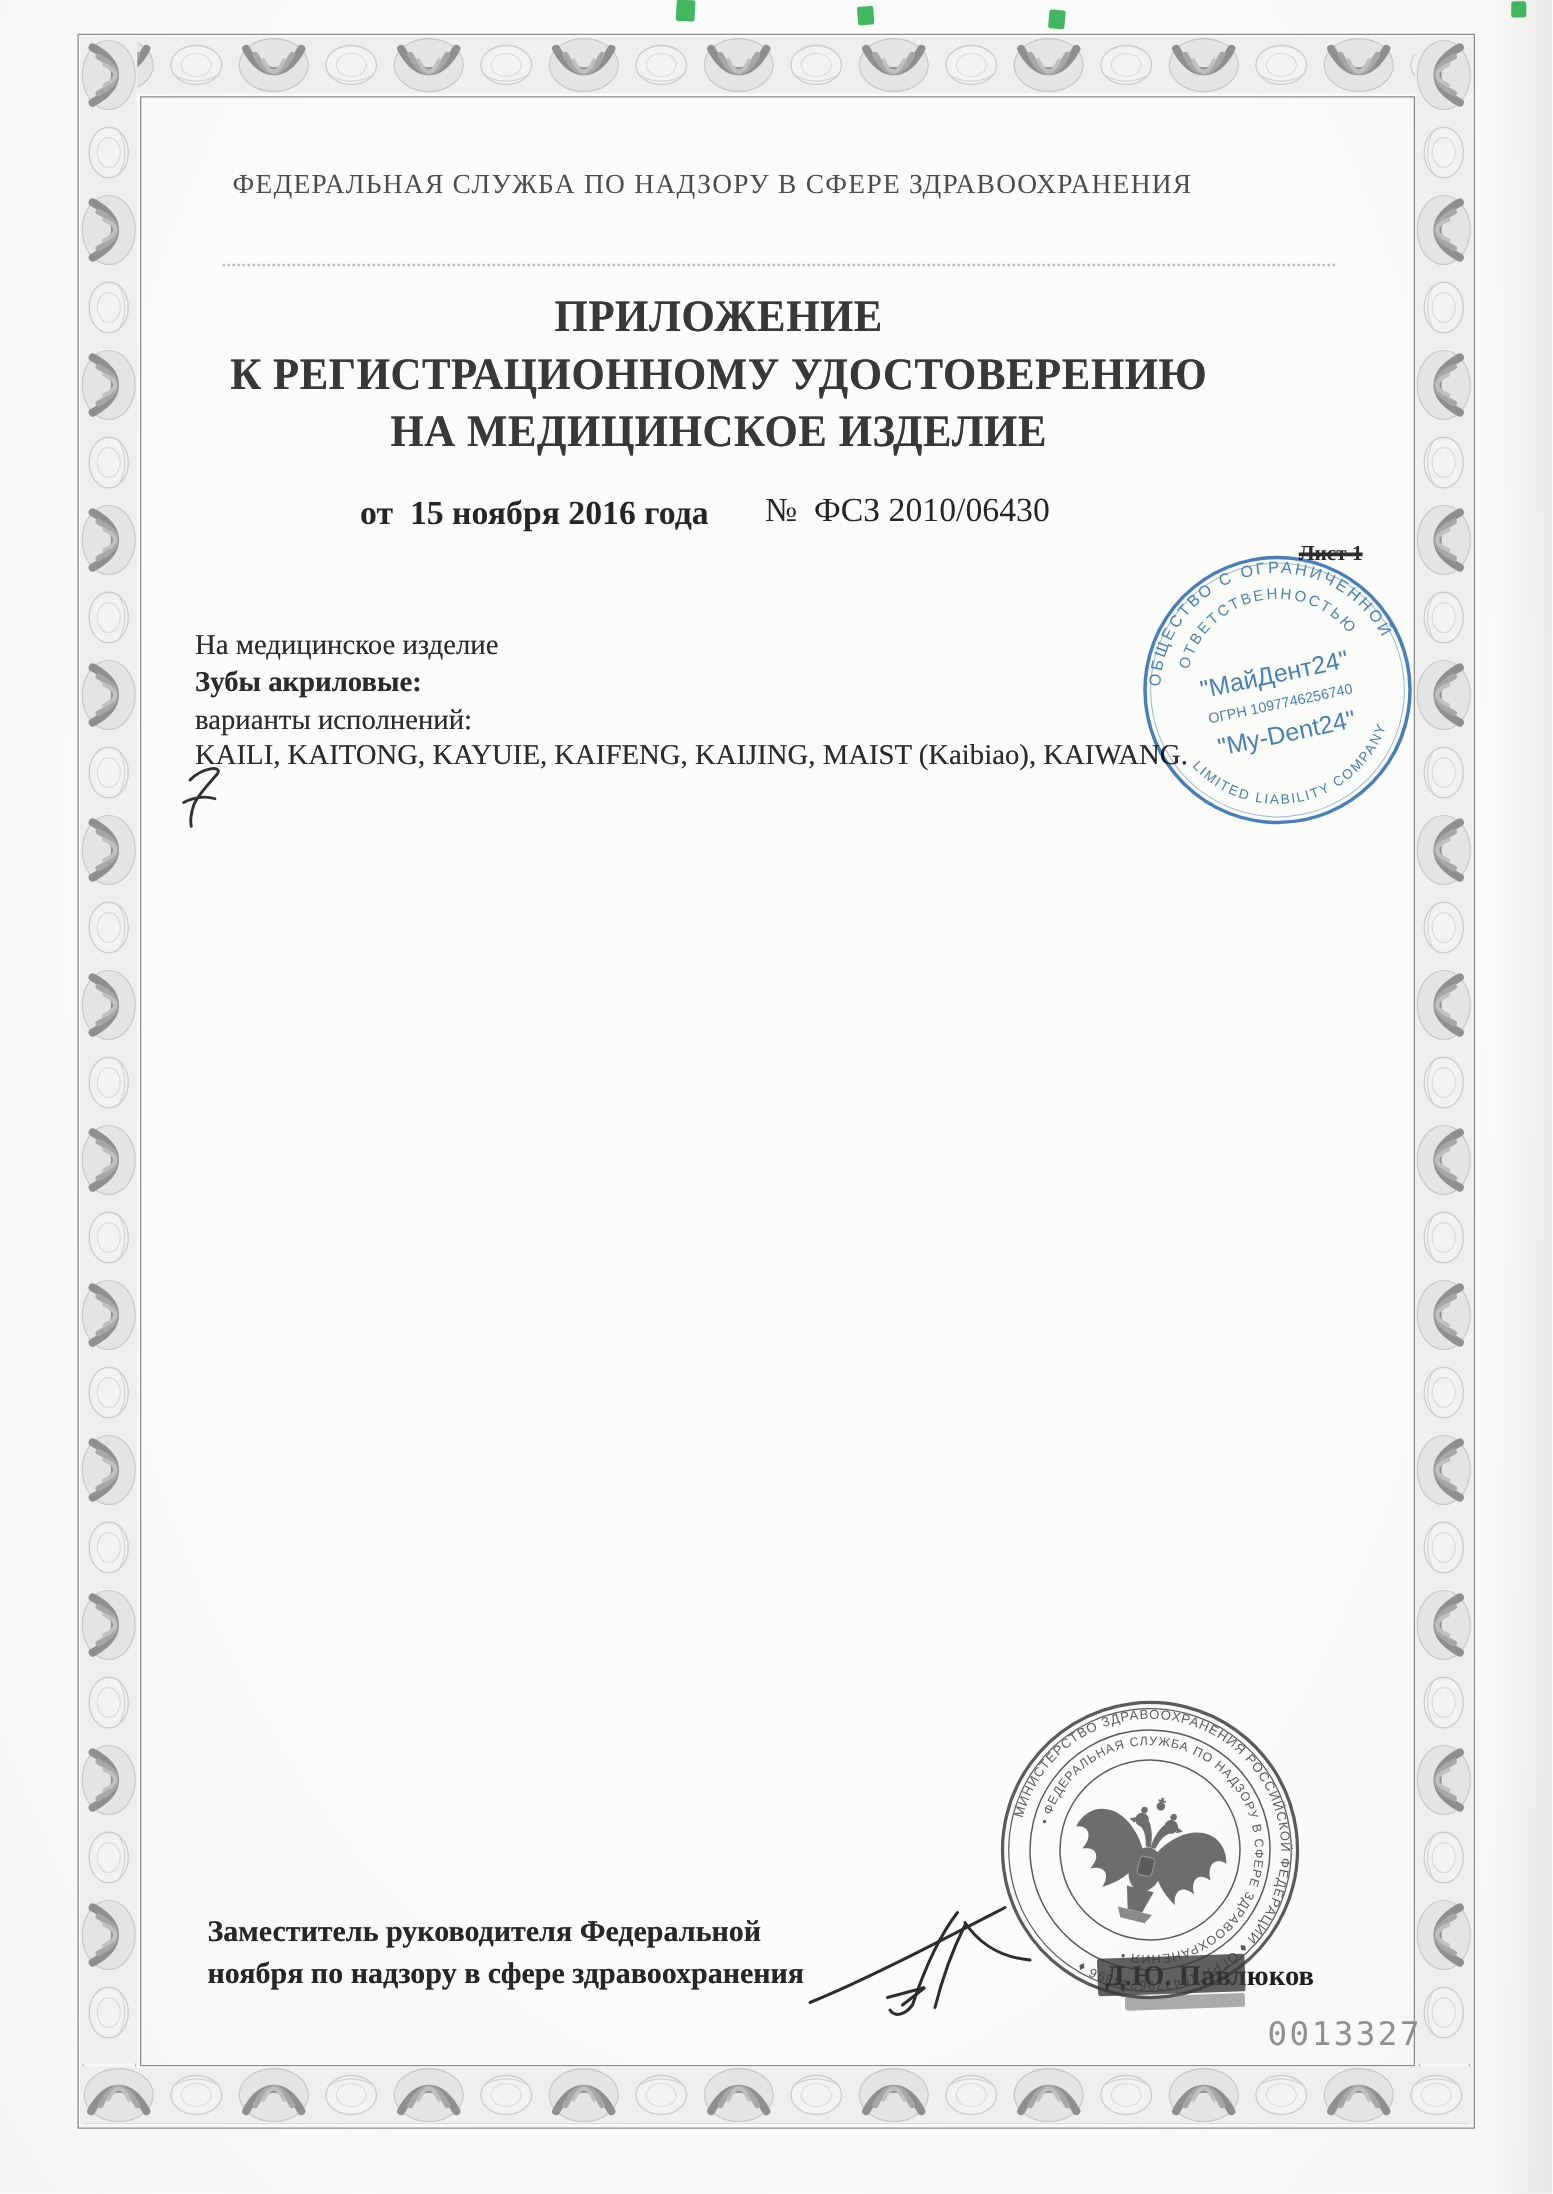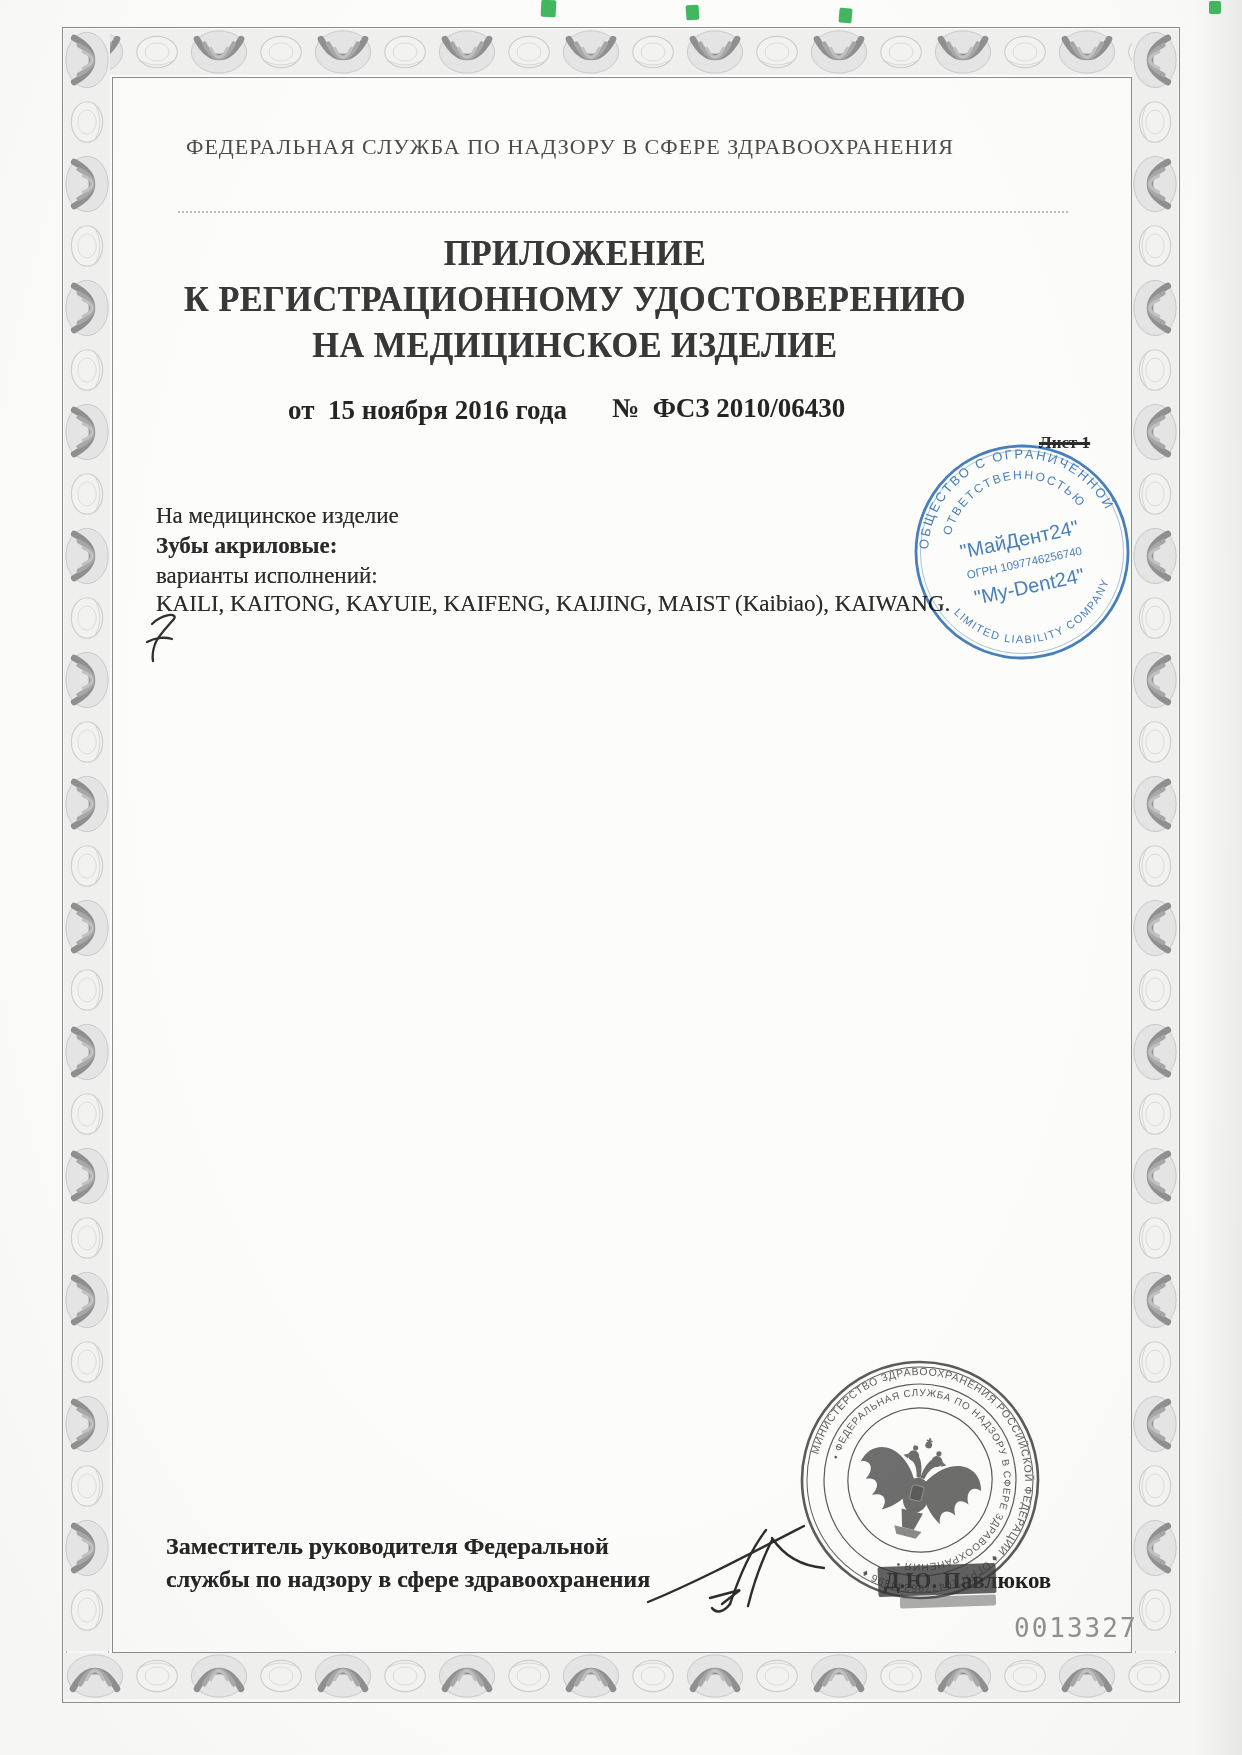--- a/index.html
+++ b/index.html
@@ -24,21 +24,21 @@
   .agency1{left:130px;top:134px;width:880px;text-align:center;font-size:22px;
     letter-spacing:1px;color:#4c4c4c;z-index:3;}
   .agency2{left:130px;top:163px;width:880px;text-align:center;font-size:22px;
     letter-spacing:1px;color:#4c4c4c;z-index:3;}
   .dash-rule{left:178px;top:211px;width:890px;height:0;border-top:2px dotted #b2b2b2;opacity:.85;z-index:3;}
   .title{left:130px;width:890px;text-align:center;font-weight:bold;font-size:36px;
     color:#383838;z-index:3;transform:scaleX(.95);letter-spacing:.5px;
     text-shadow:0 0 .5px rgba(56,56,56,.65);}
   .t1{top:232px;} .t2{top:278px;} .t3{top:324px;}
   .date-line{left:288px;top:395px;font-size:27px;font-weight:bold;color:#252525;z-index:3;white-space:pre;}
-  .number-line{left:612px;top:393px;font-size:27px;font-weight:bold;color:#252525;z-index:3;white-space:pre;}
+  .number-line{left:612px;top:393px;font-size:27px;font-weight:normal;color:#252525;z-index:3;white-space:pre;}
   .sheet-label{left:1039px;top:433px;font-size:17px;font-weight:bold;color:#2c2c2c;z-index:4;
     text-decoration:line-through;text-decoration-thickness:2.5px;}
   
   .bodyline{left:156px;font-size:23px;color:#2b2b2b;z-index:3;text-shadow:0 0 .4px rgba(50,50,50,.6);}
   .b1{top:503px;} .b2{top:533px;font-weight:bold;text-align:center;} .b3{top:563px;text-align:right;} .b4{top:591px;}
   
   .company-stamp{left:902px;top:432px;z-index:6;mix-blend-mode:multiply;opacity:.88;}
   .company-stamp text{font-family:"Liberation Sans", sans-serif;}
   
   .sig-title{left:166px;font-size:24px;font-weight:bold;color:#262626;z-index:3;
@@ -229,21 +229,21 @@
       <text font-size="11" letter-spacing="1.5" stroke="none">
         <textPath href="#bsArcB" xlink:href="#bsArcB" startOffset="50%" text-anchor="middle">LIMITED LIABILITY COMPANY</textPath>
       </text>
       <text x="0" y="-6" font-size="20" text-anchor="middle" stroke="none">"МайДент24"</text>
       <text x="0" y="15" font-size="11.5" text-anchor="middle" stroke="none">ОГРН  1097746256740</text>
       <text x="0" y="42" font-size="20" text-anchor="middle" stroke="none">"My-Dent24"</text>
     </g>
   </svg>
 
   <div class="abs sig-title st1">Заместитель руководителя Федеральной</div>
-  <div class="abs sig-title st2">службы по надзору в сфере здравоохранения</div>
+  <div class="abs sig-title st2">ноября по надзору в сфере здравоохранения</div>
 
   <div class="abs signer-name">Д.Ю. Павлюков</div>
 
   <svg class="abs signature-svg" width="230" height="110" viewBox="0 0 230 110">
     <g fill="none" stroke="#2d2d2d" stroke-width="2.4" stroke-linecap="round">
       <path d="M36,94 C80,76 130,50 192,18"></path>
       <path d="M118,96 C128,66 140,40 154,22"></path>
       <path d="M136,98 C142,74 150,52 160,32"></path>
       <path d="M98,90 L128,82 L110,96"></path>
       <path d="M160,30 C172,48 190,58 212,60"></path>

